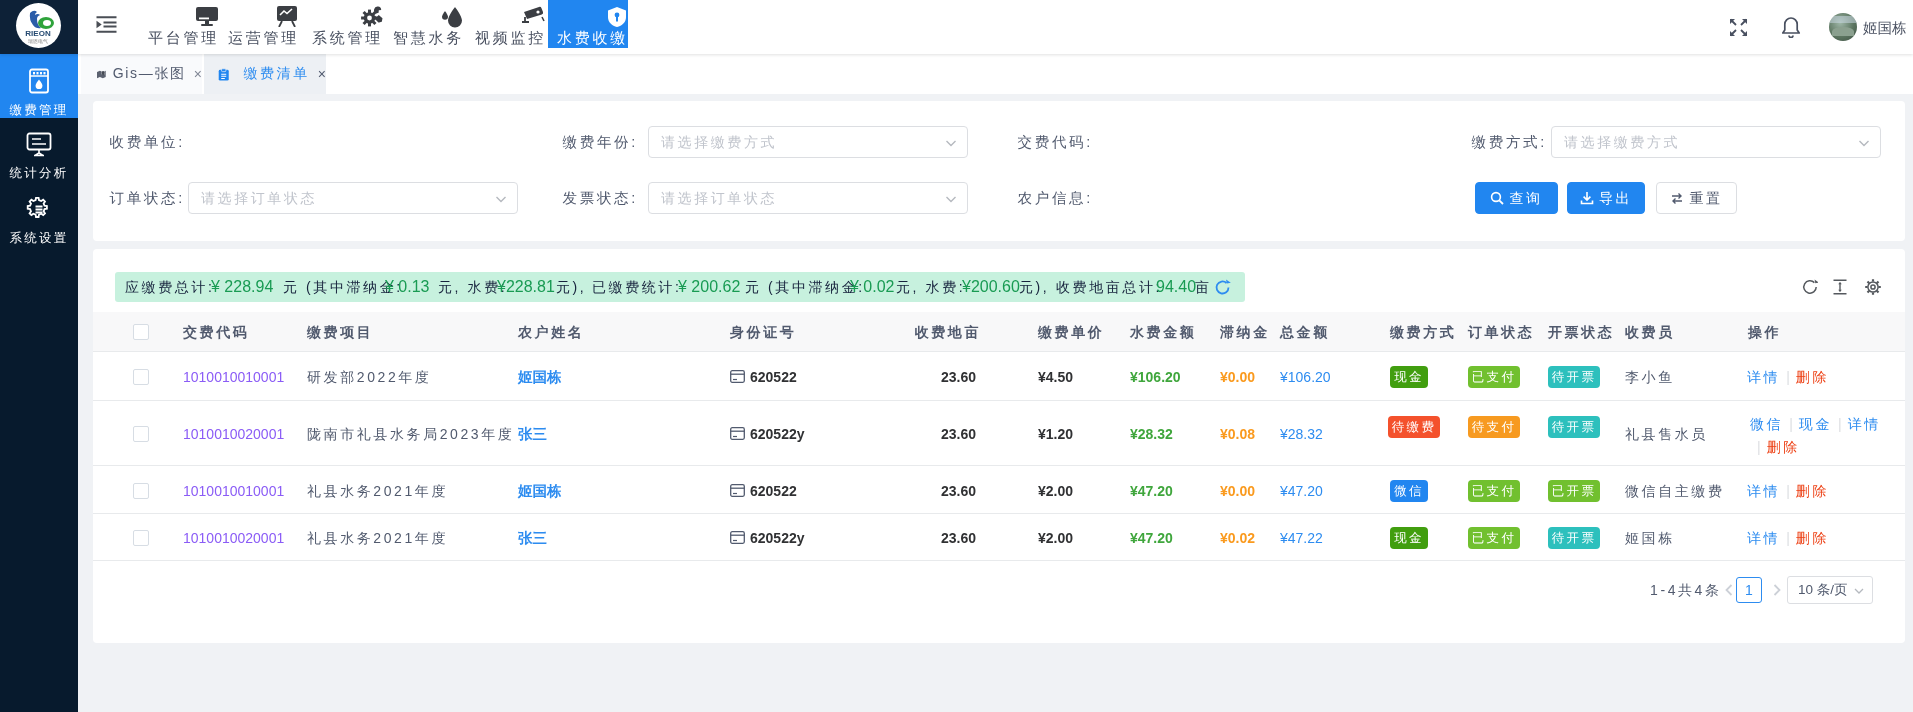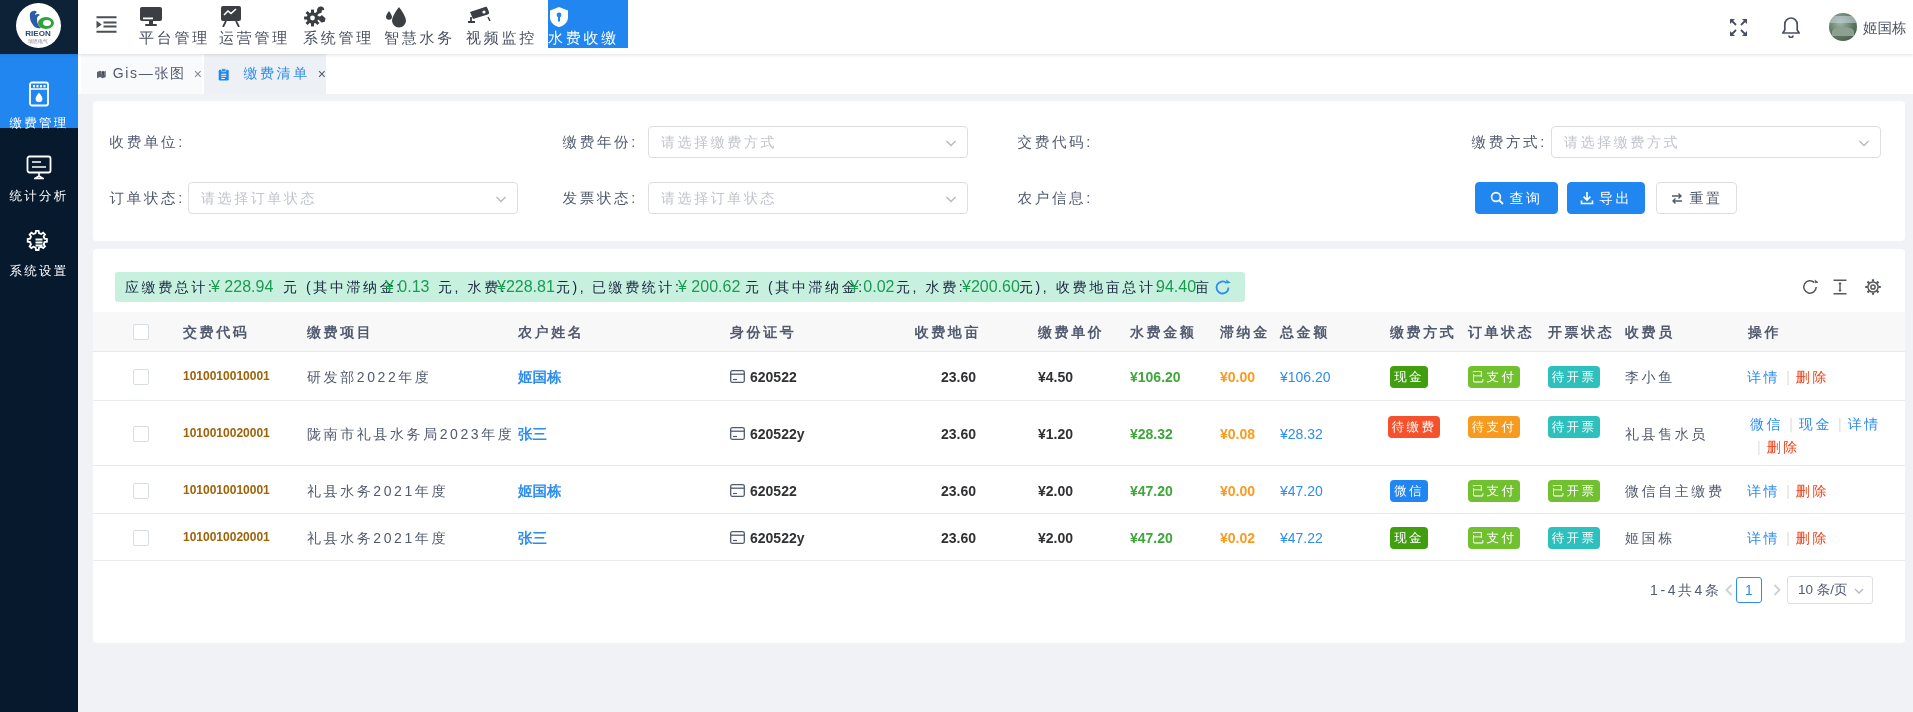--- a/index.html
+++ b/index.html
@@ -2,27 +2,27 @@
 <html><head><meta charset="utf-8">
 <style>
 *{margin:0;padding:0;box-sizing:border-box;}
 html,body{width:1913px;height:712px;overflow:hidden;}
 body{font-family:"Liberation Sans",sans-serif;background:#f0f2f5;position:relative;font-size:14px;color:#515a6e;}
 .abs{position:absolute;}
 
 #nav{position:absolute;left:0;top:0;width:1913px;height:54px;background:#fff;box-shadow:0 1px 3px rgba(0,0,0,.12);z-index:5;}
 #logo{position:absolute;left:0;top:0;width:78px;height:54px;background:#0d2137;}
 #logo .circ{position:absolute;left:16px;top:3px;width:45px;height:45px;border-radius:50%;background:#fff;overflow:hidden;}
-.navitem{position:absolute;top:0;height:48px;text-align:left;color:#495060;}
+.navitem{position:absolute;top:0;height:48px;text-align:right;color:#495060;}
 .navitem .ic{margin-top:6px;height:22px;}
 .navitem .tx{font-size:15px;line-height:20px;}
 .navitem.active{background:#2186f0;color:#fff;}
 
 #side{position:absolute;left:0;top:54px;width:78px;height:658px;background:#071a2d;}
-.sideitem{position:relative;width:78px;text-align:center;color:#fff;padding-top:27px;height:74px;}
+.sideitem{position:relative;width:78px;text-align:center;color:#fff;padding-top:14px;height:64px;}
 .sideitem .tx{font-size:12.5px;margin-top:5px;}
 .sideitem.active{background:#2186f0;}
 
 #tabbar{position:absolute;left:78px;top:54px;width:1835px;height:40px;background:#fff;}
 .tab{position:absolute;top:0;height:40px;display:flex;align-items:center;font-size:14px;white-space:nowrap;}
 #tab1{left:3px;width:121px;background:#f9fafc;color:#515a6e;}
 #tab2{left:126px;width:122px;background:#edf0f4;color:#2d8cf0;}
 .tab .x{color:#808695;margin-left:8px;font-size:14px;}
 
 #panel1{position:absolute;left:93px;top:101px;width:1812px;height:140px;background:#fff;border-radius:4px;}
@@ -35,21 +35,21 @@
 .btn.plain{background:#fff;color:#515a6e;border:1px solid #dcdee2;}
 
 #sumbar{position:absolute;left:22px;top:23px;width:1130px;height:30px;background:#c7f1de;border-radius:3px;font-size:14px;}
 #sumbar span{position:absolute;top:0;line-height:30px;color:#17233d;white-space:pre;}
 #sumbar b{color:#199b53;font-size:16px;font-weight:normal;}
 .zh{letter-spacing:0.185em;}
 .hrow{position:absolute;left:0;top:63px;width:1812px;height:40px;background:#f8f8f9;border-bottom:1px solid #e8eaec;}
 .hcell{position:absolute;font-weight:bold;color:#515a6e;line-height:40px;font-size:14px;}
 .trow{position:absolute;left:0;width:1812px;border-bottom:1px solid #e8eaec;}
 .cell{position:absolute;line-height:1;font-size:14px;color:#515a6e;}
-.code{color:#a16207;font-weight:bold;font-size:12px;}
+.code{color:#8b5cf6;font-weight:normal;font-size:14px;}
 .fname{color:#2d8cf0;font-weight:bold;font-size:14.5px;}
 .bold{font-weight:bold;color:#303133;}
 .green{font-weight:bold;color:#3fa63c;}
 .orange{font-weight:bold;color:#fa9a1e;}
 .blue{font-weight:normal;color:#2d8cf0;}
 .tag{position:absolute;height:22px;border-radius:4px;color:#fff;font-size:12.5px;text-align:center;line-height:22px;}
 .cb{position:absolute;width:16px;height:16px;border:1px solid #d7dde4;border-radius:2px;background:#fff;}
 .oplink{color:#2d8cf0;}
 .opdel{color:#ed4014;}
 .opdiv{color:#dcdee2;padding:0 6px;}

